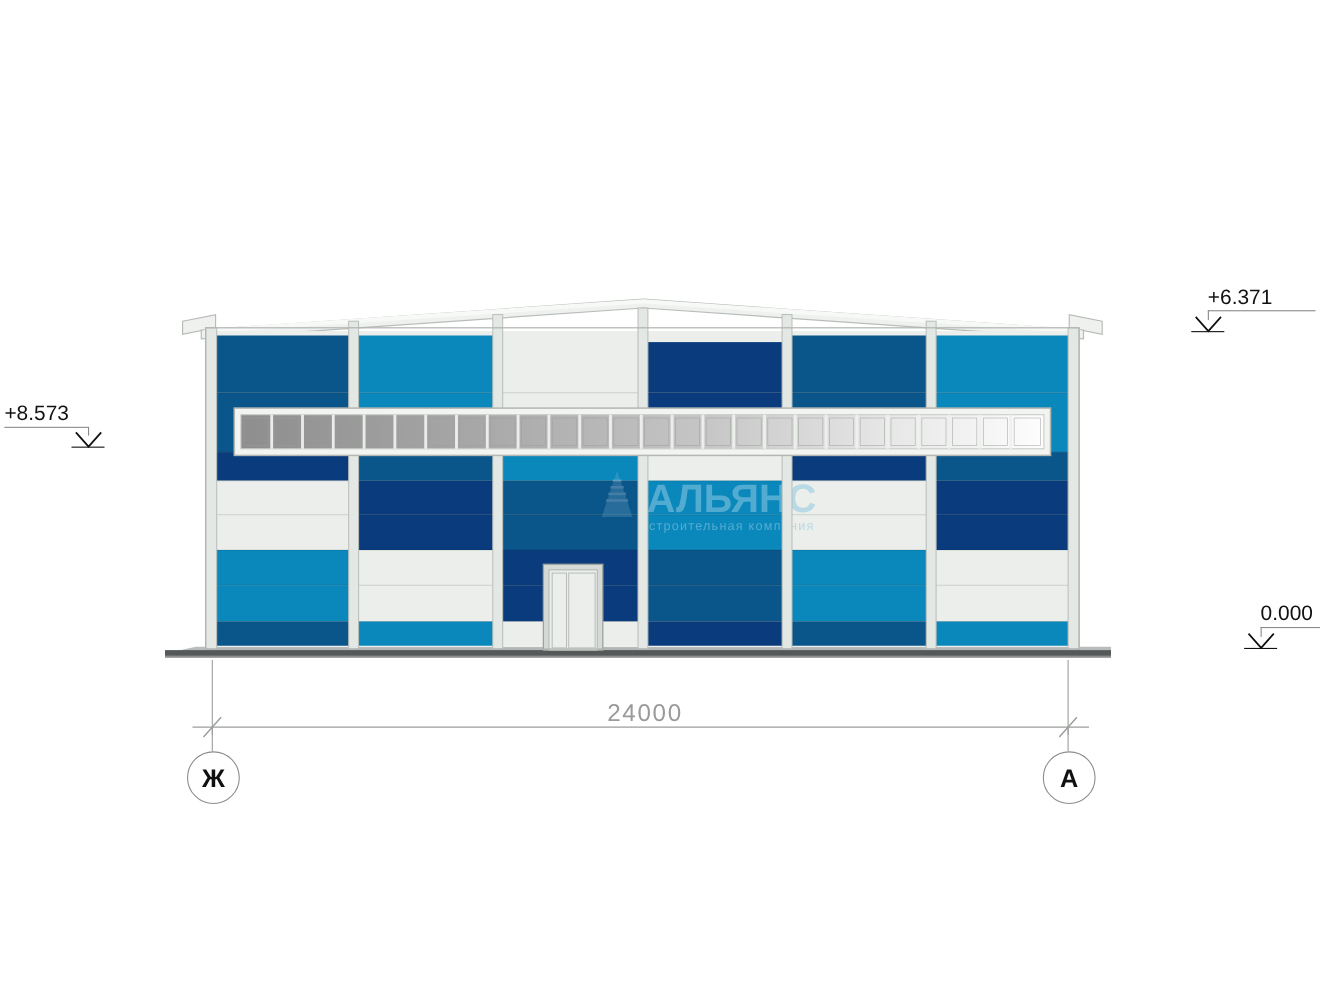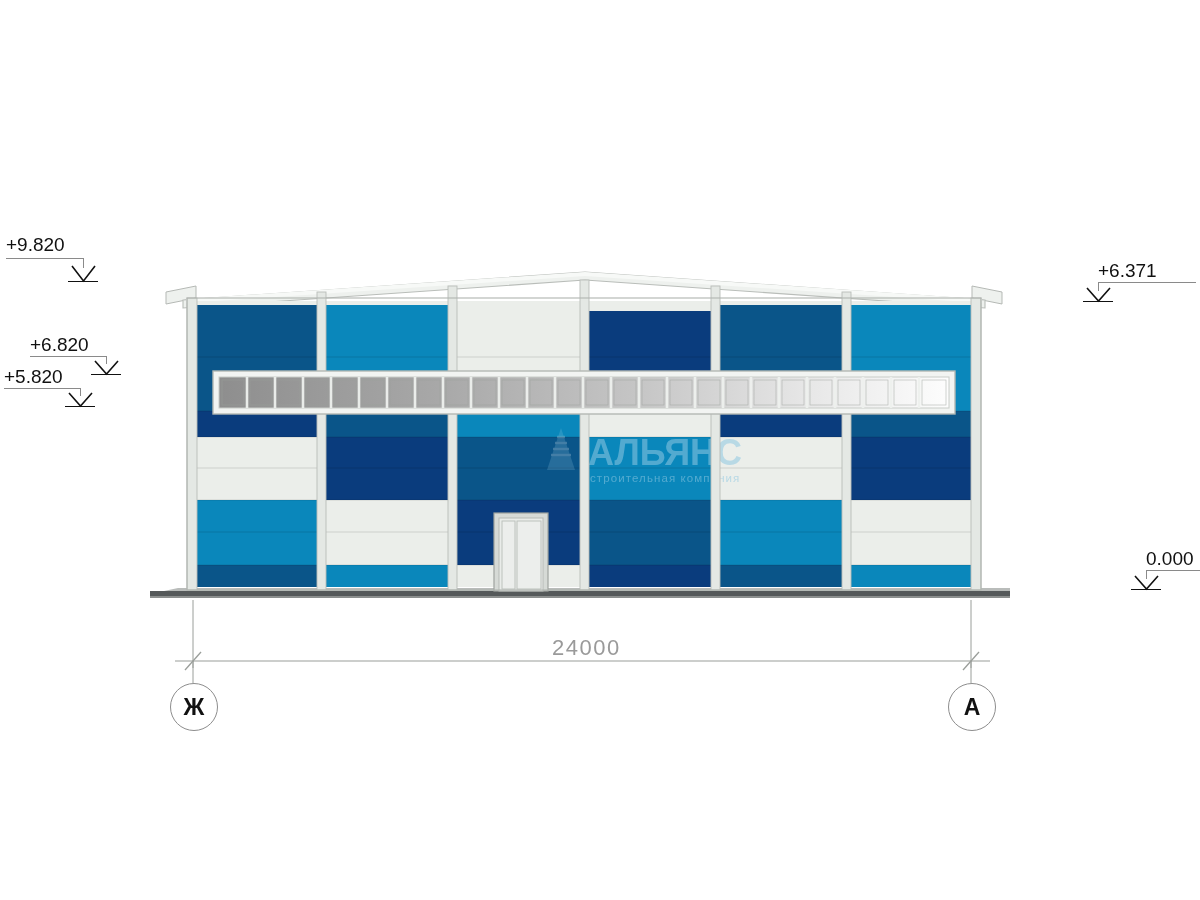--- a/index.html
+++ b/index.html
@@ -30,42 +30,24 @@
        border:1.1px solid #8d8d8d;background:#fff;
        display:flex;align-items:center;justify-content:center;
        font-size:23px;font-weight:700;color:#111;}
 </style>
 </head>
 <body>
 
 <div id="stage">
 
 
-  <div class="lvl" style="left:6px;top:228px;width:110px;height:60px;">
-    <span class="txt" style="left:0;bottom:32px;">+9.820</span>
-    <span class="hbar" style="left:0;top:30px;width:77px;"></span>
-    <span class="vtick" style="left:77px;top:30px;height:10px;"></span>
-    <svg style="left:62px;top:36px;" width="32" height="22" viewBox="0 0 32 22">
-      <path d="M4 2 L15.5 17 L27 2" fill="none" stroke="#111" stroke-width="1.6"></path>
-    </svg>
-    <span class="base" style="left:62px;top:53px;width:30px;"></span>
-  </div>
-
-  <div class="lvl" style="left:30px;top:326px;width:120px;height:58px;">
-    <span class="txt" style="left:0;bottom:28px;">+6.820</span>
-    <span class="hbar" style="left:0;top:30px;width:76px;"></span>
-    <span class="vtick" style="left:76px;top:30px;height:8px;"></span>
-    <svg style="left:61px;top:33px;" width="32" height="20" viewBox="0 0 32 20">
-      <path d="M4 2 L15.5 15 L27 2" fill="none" stroke="#111" stroke-width="1.6"></path>
-    </svg>
-    <span class="base" style="left:61px;top:48px;width:30px;"></span>
-  </div>
+
 
   <div class="lvl" style="left:4px;top:356px;width:120px;height:58px;">
-    <span class="txt" style="left:0;bottom:26px;">+5.820</span>
+    <span class="txt" style="left:0;bottom:26px;">+8.573</span>
     <span class="hbar" style="left:0;top:32px;width:76px;"></span>
     <span class="vtick" style="left:76px;top:32px;height:8px;"></span>
     <svg style="left:61px;top:35px;" width="32" height="20" viewBox="0 0 32 20">
       <path d="M4 2 L15.5 15 L27 2" fill="none" stroke="#111" stroke-width="1.6"></path>
     </svg>
     <span class="base" style="left:61px;top:50px;width:30px;"></span>
   </div>
 
   <div class="lvl" style="left:1080px;top:252px;width:115px;height:60px;">
     <span class="txt" style="left:18px;bottom:30px;">+6.371</span>

